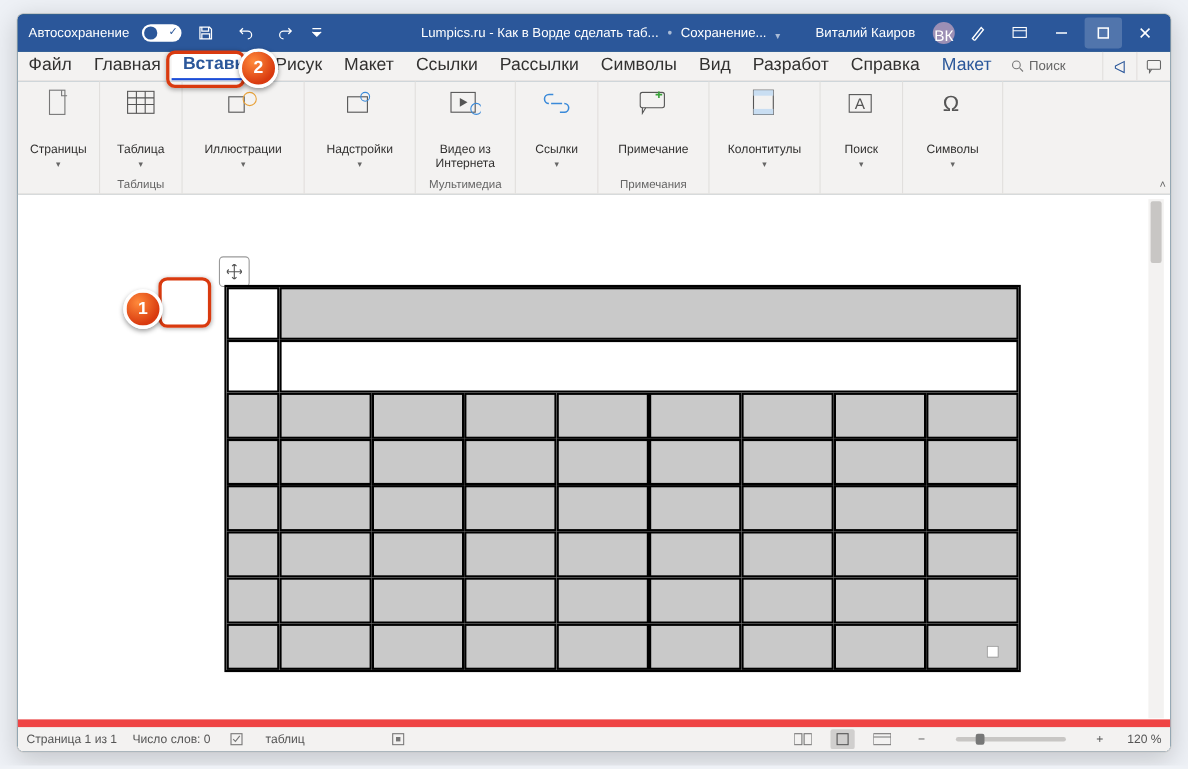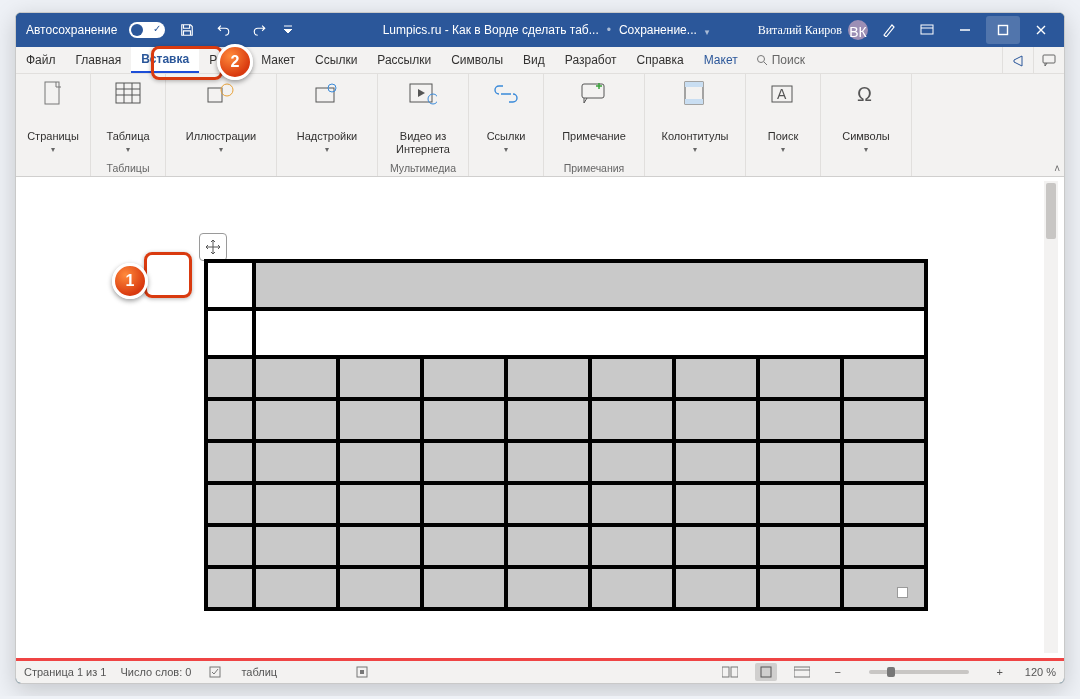--- a/index.html
+++ b/index.html
@@ -11,21 +11,21 @@
   .toggle{position:relative;width:36px;height:16px;border-radius:8px;background:#fff;margin-left:4px;}
   .toggle .knob{position:absolute;left:2px;top:2px;width:12px;height:12px;border-radius:50%;background:#2b579a;}
   .toggle .check{position:absolute;right:4px;top:1px;font-size:10px;color:#2b579a;}
   .t-title{position:absolute;left:12px;right:0;text-align:center;display:flex;gap:8px;align-items:flex-end;justify-content:center;pointer-events:none;font-size:12px;white-space:nowrap;}
   .t-title .sep{opacity:.6;}
   .t-right{margin-left:auto;display:flex;align-items:center;gap:4px;}
   .avatar{width:20px;height:20px;border-radius:50%;background:#9c8fb5;color:#fff;font-size:14px;display:flex;align-items:flex-end;justify-content:center;}
   .winbtn{width:34px;height:28px;display:flex;align-items:center;justify-content:center;border-radius:3px;}
   
   .tabs{height:26px;background:#f3f2f1;border-bottom:1px solid #e1dfdd;display:flex;align-items:stretch;}
-  .tab{padding:0 10px;display:flex;align-items:center;color:#323130;font-size:12px;white-space:nowrap;cursor:default;}
+  .tab{padding:0 10px;display:flex;align-items:center;color:#323130;font-size:16px;white-space:nowrap;cursor:default;}
   .tab.active{background:#fff;border-bottom:2px solid #1d4ed8;color:#2b579a;font-weight:600;}
   .tab.contextual{color:#2b579a;}
   .tabs .spacer{flex:1;}
   .tabs .util{width:30px;display:flex;align-items:center;justify-content:center;border-left:1px solid #e1dfdd;color:#555;}
   .search{display:flex;align-items:center;gap:4px;padding:0 8px;color:#666;}
   
   .ribbon{height:102px;background:#f3f2f1;border-bottom:1px solid #d0cfce;display:flex;position:relative;}
   .group{border-right:1px solid #e1dfdd;padding:4px 8px 2px;display:flex;flex-direction:column;justify-content:space-between;}
   .grp-label{font-size:10.5px;color:#666;text-align:center;white-space:nowrap;}
   .cmd{display:flex;flex-direction:column;align-items:center;justify-content:flex-start;width:70px;gap:2px;padding:2px 2px;border-radius:3px;cursor:default;color:#323130;}
@@ -44,21 +44,21 @@
   
   .wtable{position:absolute;left:150px;top:70px;border:2px solid #000;}
   .wtable td{border:2px solid #000;width:80px;height:38px;background:#c9c9c9;padding:0;}
   .wtable tr.hdr td{height:44px;}
   .wtable tr.hdr td.first{background:#fff;}
   .wtable td.col0{width:44px;}
   .wtable tr.hdr td.merged{background:#c9c9c9;}
   .thandle{position:absolute;left:145px;top:44px;width:26px;height:26px;background:#fff;border:1px solid #9a9a9a;border-radius:4px;display:flex;align-items:center;justify-content:center;font-size:14px;color:#555;}
   .page .resize{position:absolute;width:9px;height:9px;border:1px solid #9a9a9a;background:#fff;}
   
-  .status{position:absolute;bottom:0;left:0;right:0;height:22px;background:#f3f2f1;border-top:3px solid #ef4444;display:flex;align-items:center;font-size:11px;color:#555;padding:0 8px;gap:14px;}
+  .status{position:absolute;bottom:0;left:0;right:0;height:22px;background:#f3f2f1;border-top:7px solid #ef4444;display:flex;align-items:center;font-size:11px;color:#555;padding:0 8px;gap:14px;}
   .status .spacer{flex:1;}
   .status .icbtn{width:22px;height:18px;display:flex;align-items:center;justify-content:center;border-radius:2px;color:#555;}
   .status .slider{width:100px;height:4px;background:#c8c6c4;position:relative;border-radius:2px;margin:0 6px;}
   .status .slider .thumb{position:absolute;left:18px;top:-3px;width:8px;height:10px;background:#777;border-radius:2px;}
   
   .callout{position:absolute;width:30px;height:30px;border-radius:50%;background:radial-gradient(circle at 35% 30%,#ff8a3b,#d93a0f 70%);border:3px solid #fff;box-shadow:0 2px 5px rgba(0,0,0,.4);color:#fff;font-weight:700;font-size:16px;display:flex;align-items:center;justify-content:center;z-index:50;}
   .hl-rect{position:absolute;border:3px solid #d93a0f;border-radius:8px;box-shadow:0 1px 4px rgba(0,0,0,.3);z-index:49;pointer-events:none;}
   svg{display:block;}
 </style>
 </head>
@@ -94,21 +94,21 @@
     </div>
 
     <div class="t-title">
       <span>Lumpics.ru - Как в Ворде сделать таб...</span>
       <span class="sep">•</span>
       <span>Сохранение...</span>
       <span class="sep" style="font-size:9px;">▾</span>
     </div>
 
     <div class="t-right">
-      <span style="margin-right:2px;font-family:Liberation Serif, serif;">Виталий Каиров</span>
+      <span style="margin-right:12px;">Виталий Каиров</span>
       <div class="avatar">
           <span>ВК</span>
         </div>
       <div class="winbtn">
           <svg width="14" height="14">
             <path d="M2 12 10 2l2 2L4 14z" fill="none" stroke="#fff" stroke-width="1.2"></path>
           </svg>
         </div>
       <div class="winbtn">
           <svg width="14" height="12">

